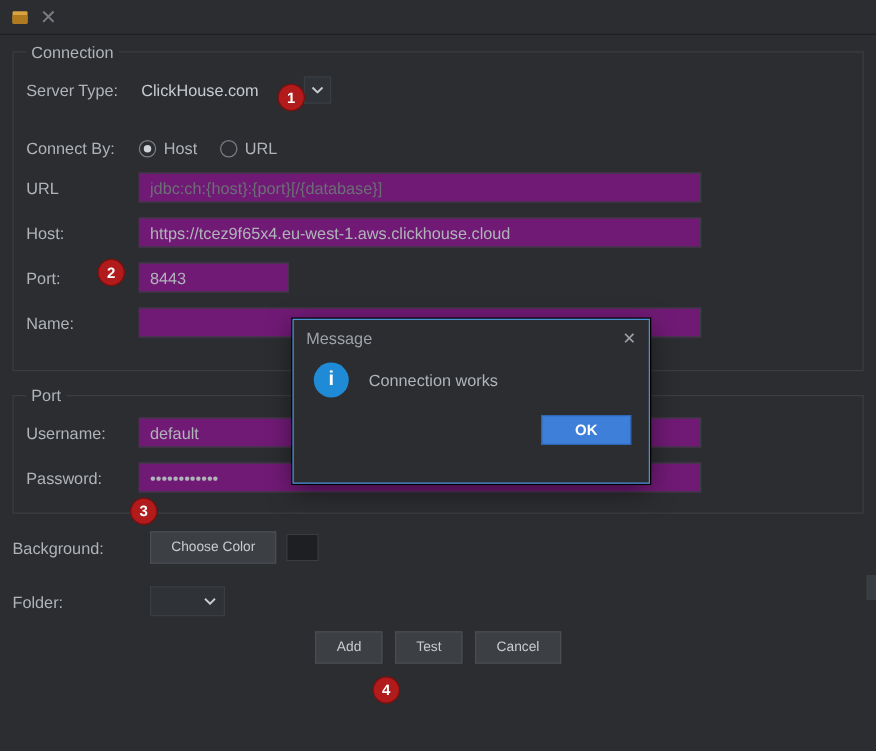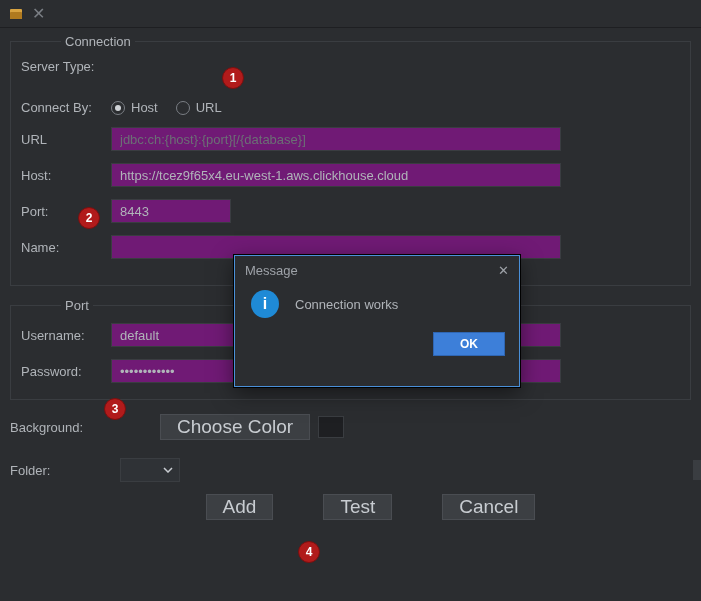--- a/index.html
+++ b/index.html
@@ -18,21 +18,21 @@
   .titlebar .title-icon { width: 16px; height: 16px; margin-right: 8px; }
   .titlebar .title { flex: 1; color: #9ea2a8; font-size: 13px; }
   .titlebar .close { color: #7a7e84; font-size: 16px; cursor: pointer; }
   .content { padding: 6px 10px 10px 10px; }
   fieldset {
     border: 1px solid #3a3d41;
     padding: 10px 10px 14px 10px;
     margin-bottom: 12px;
     position: relative;
   }
-  legend { padding: 0 4px; color: #b0b4b9; font-size: 13px; margin-left: 40px; }
+  legend { padding: 0 4px; color: #b0b4b9; font-size: 13px; }
   .row { display: flex; align-items: center; margin-bottom: 12px; }
   .label { width: 90px; color: #b0b4b9; }
   .input, .select {
     background: #701a75;
     border: 1px solid #3a3d41;
     color: #b0b4b9;
     height: 24px;
     padding: 2px 8px;
     font-size: 13px;
   }
@@ -51,21 +51,21 @@
     border: 1.5px solid #7a7e84; display: inline-flex;
     align-items: center; justify-content: center;
   }
   .radio .dot.on::after {
     content: ""; width: 6px; height: 6px; border-radius: 50%;
     background: #d0d3d7;
   }
   .btn {
     background: #3c3f43; border: 1px solid #4a4d52;
     color: #c8ccd1; height: 26px; padding: 0 16px;
-    font-size: 19px; cursor: pointer; margin-left: 40px;
+    font-size: 11px; cursor: pointer;
   }
   .color-swatch {
     width: 26px; height: 22px; background: #1e1f22;
     border: 1px solid #3a3d41; margin-left: 8px;
   }
   .bottom-buttons {
     display: flex; justify-content: center; gap: 10px; margin-top: 12px;
   }
   .folder-select {
     width: 60px; height: 24px; background: #2f3236;
@@ -126,20 +126,29 @@
   <span class="close">✕</span>
 </div>
 
 <div class="content">
 
   <fieldset>
     <legend>Connection</legend>
 
     <div class="row">
       <div class="label">Server Type:</div>
+      <div class="select-wrap">
+        <span class="select-text">ClickHouse.com</span>
+        <span style="width:30px"></span>
+        <span class="chev">
+          <svg width="10" height="6" viewBox="0 0 10 6">
+              <path d="M1 1 L5 5 L9 1" stroke="#c8ccd1" stroke-width="1.5" fill="none"></path>
+            </svg>
+        </span>
+      </div>
     </div>
 
     <div class="gap"></div>
 
     <div class="row">
       <div class="label">Connect By:</div>
       <div class="radio-group">
         <span class="radio">
           <span class="dot on"></span>
           <span>Host</span>

